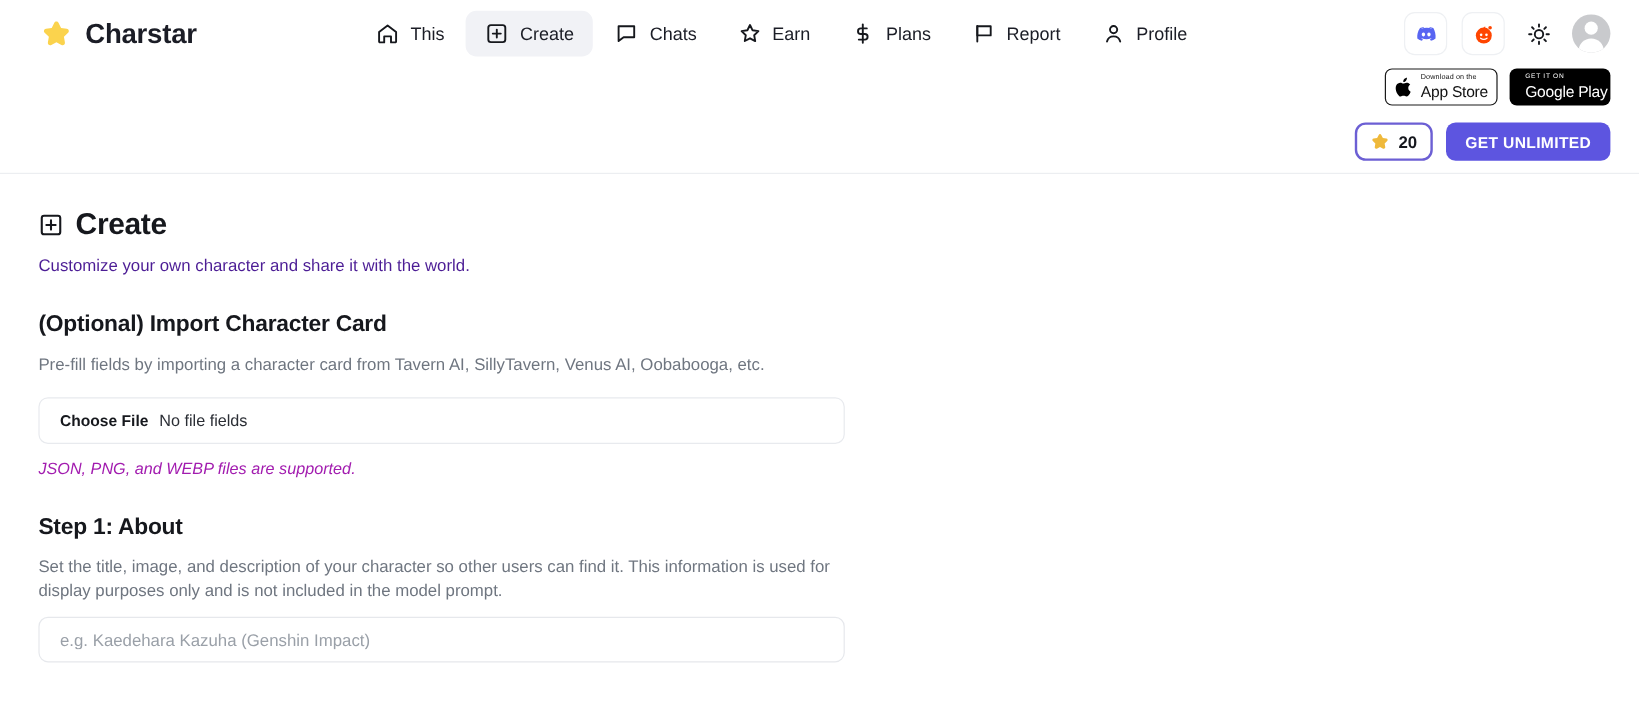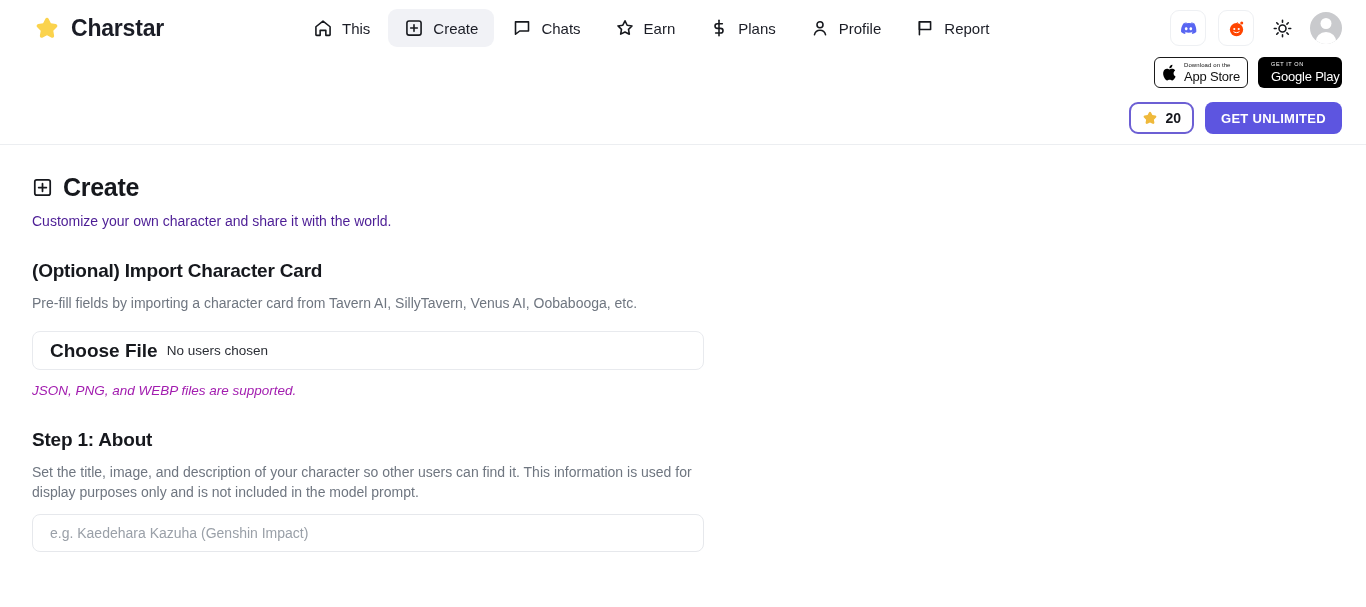--- a/index.html
+++ b/index.html
@@ -255,21 +255,21 @@
     border: 1px solid #e8eaee;
     border-radius: 8px;
     background: #ffffff;
     display: flex;
     align-items: center;
     padding: 0 17px;
     gap: 9px;
     cursor: pointer;
   }
   .file-btn-label {
-    font-size: 19px;
+    font-size: 13px;
     font-weight: bold;
     color: #16181d;
   }
   .file-status {
     font-size: 13.5px;
     color: #2b2e35;
   }
   .help-text {
     margin-top: 13px;
     font-size: 13.5px;
@@ -343,32 +343,32 @@
     <button class="nav-item">
       <svg class="nav-ico" viewBox="0 0 24 24" fill="none" stroke="#16181d" stroke-width="1.9" stroke-linecap="round" stroke-linejoin="round">
         <path d="M12 2.8v18.4"></path>
         <path d="M16 6.8H10a2.8 2.8 0 0 0 0 5.6h4a2.8 2.8 0 0 1 0 5.6H8"></path>
       </svg>
       <span class="nav-label">Plans</span>
     </button>
 
     <button class="nav-item">
       <svg class="nav-ico" viewBox="0 0 24 24" fill="none" stroke="#16181d" stroke-width="1.9" stroke-linecap="round" stroke-linejoin="round">
+        <path d="M5.3 20V4.4"></path>
+        <path d="M5.3 4.6h13.4v9.2H5.3z"></path>
+      </svg>
+      <span class="nav-label">Report</span>
+    </button>
+
+    <button class="nav-item">
+      <svg class="nav-ico" viewBox="0 0 24 24" fill="none" stroke="#16181d" stroke-width="1.9" stroke-linecap="round" stroke-linejoin="round">
         <circle cx="12" cy="8" r="3.6"></circle>
         <path d="M5.4 20c.9-3.4 3.5-5.2 6.6-5.2s5.7 1.8 6.6 5.2"></path>
       </svg>
       <span class="nav-label">Profile</span>
-    </button>
-
-    <button class="nav-item">
-      <svg class="nav-ico" viewBox="0 0 24 24" fill="none" stroke="#16181d" stroke-width="1.9" stroke-linecap="round" stroke-linejoin="round">
-        <path d="M5.3 20V4.4"></path>
-        <path d="M5.3 4.6h13.4v9.2H5.3z"></path>
-      </svg>
-      <span class="nav-label">Report</span>
     </button>
   </nav>
 
   <div class="header-right-top">
     <button class="sq-btn">
       <svg width="19" height="19" viewBox="0 0 24 24">
         <path fill="#5865F2" d="M19.5 5.6a16 16 0 0 0-4-1.2l-.25.5a12 12 0 0 1 3.6 1.8 14.5 14.5 0 0 0-12.7 0 12 12 0 0 1 3.6-1.8L9.5 4.4a16 16 0 0 0-4 1.2C3 9.3 2.3 12.9 2.65 16.4a16.2 16.2 0 0 0 4.9 2.5l1-1.6a10.6 10.6 0 0 1-1.66-.8l.4-.3a11.6 11.6 0 0 0 9.9 0l.4.3c-.53.32-1.08.59-1.66.8l1 1.6a16.2 16.2 0 0 0 4.9-2.5c.42-4.05-.7-7.62-2.33-10.8zM9.1 14.3c-.97 0-1.77-.9-1.77-2s.78-2 1.77-2 1.79.9 1.77 2c0 1.1-.79 2-1.77 2zm5.8 0c-.97 0-1.77-.9-1.77-2s.78-2 1.77-2 1.78.9 1.77 2c0 1.1-.78 2-1.77 2z"></path>
       </svg>
     </button>
     <button class="sq-btn">
@@ -435,21 +435,21 @@
     <h1 class="page-title">Create</h1>
   </div>
   <p class="page-sub">Customize your own character and share it with the world.</p>
 
   <section class="section">
     <h2 class="section-title">(Optional) Import Character Card</h2>
     <p class="section-desc">Pre-fill fields by importing a character card from Tavern AI, SillyTavern, Venus AI, Oobabooga, etc.</p>
 
     <div class="file-input">
       <span class="file-btn-label">Choose File</span>
-      <span class="file-status">No users chosen</span>
+      <span class="file-status">No file fields</span>
     </div>
     <p class="help-text">JSON, PNG, and WEBP files are supported.</p>
   </section>
 
   <section class="section">
     <h2 class="section-title">Step 1: About</h2>
     <p class="section-desc">Set the title, image, and description of your character so other users can find it. This information is used for display purposes only and is not included in the model prompt.</p>
 
     <input class="text-input" type="text" placeholder="e.g. Kaedehara Kazuha (Genshin Impact)" style="">
     

